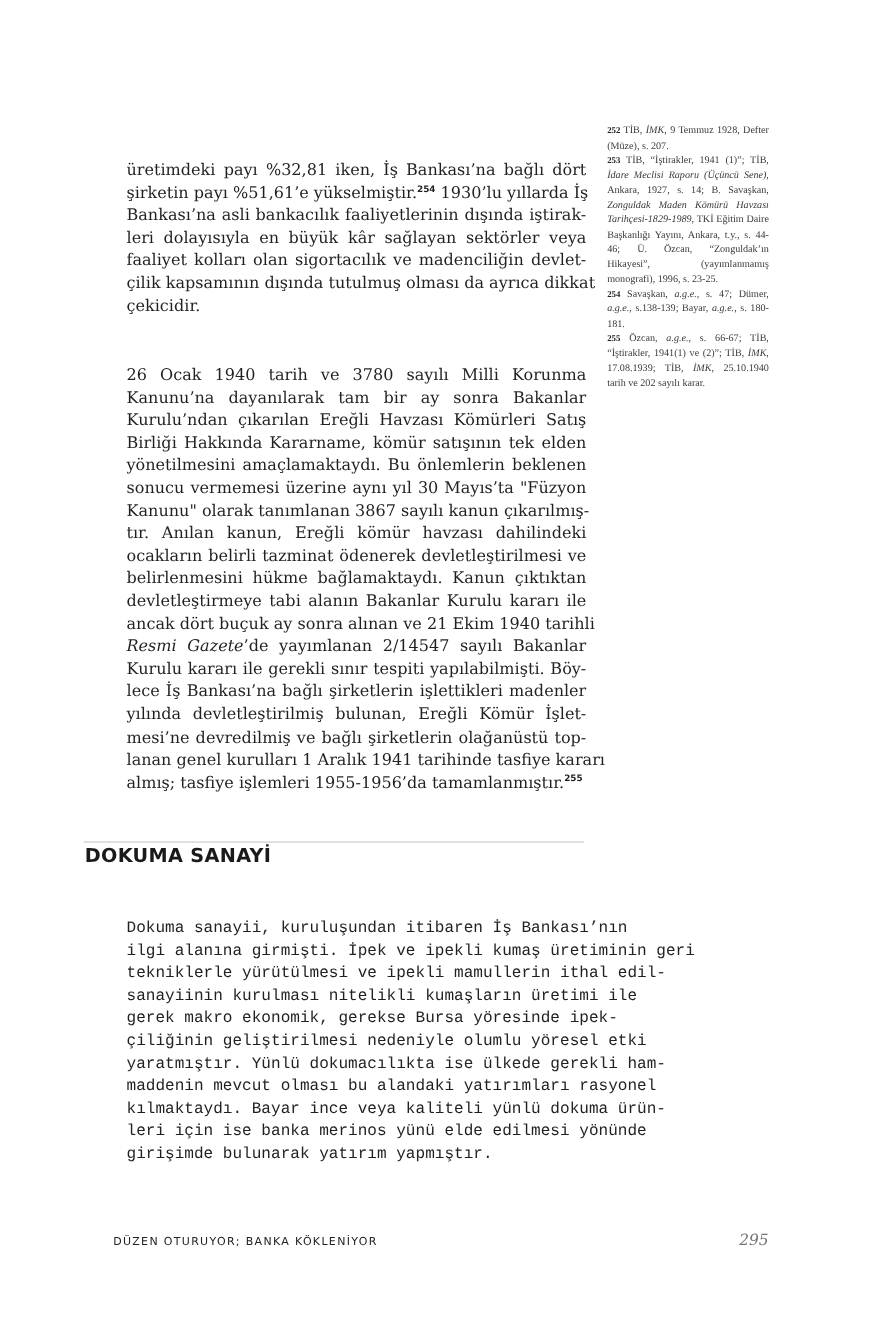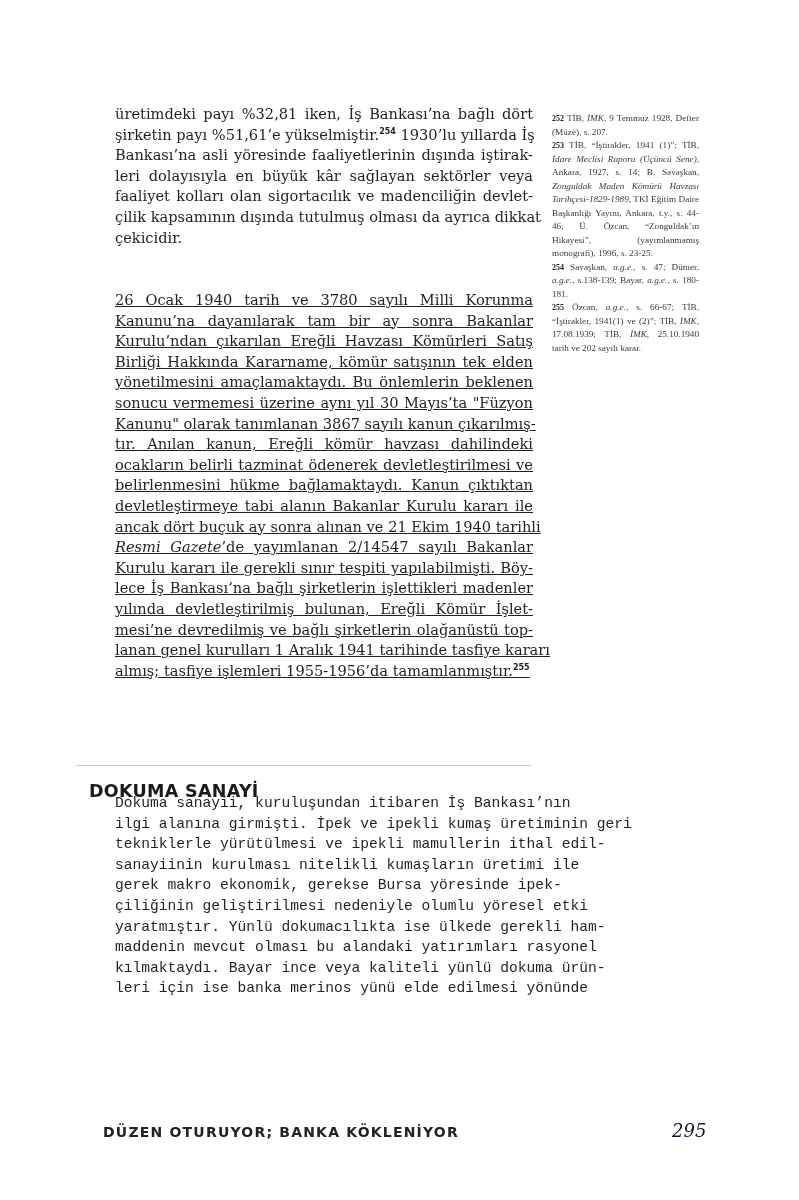--- a/index.html
+++ b/index.html
@@ -2,62 +2,63 @@
 <html><head>
   <meta charset="utf-8">
   <style>
     html, body { margin: 0; padding: 0; background: #ffffff; }
     body { width: 799px; height: 1200px; position: relative; overflow: hidden; color: #231f20; }
     .main-col {
       position: absolute; left: 115px; width: 418px;
       font-family: "DejaVu Serif", "Liberation Serif", serif;
       font-size: 14.6px; line-height: 20.6px; text-align: justify;
       color: #231f20;
+      margin-top: 41px;
     }
     .p1 { top: 104px; }
-    .p2 { top: 290px; text-decoration: underline; }
+    .p2 { top: 290px; }
     .main-col sup, .fn-sup {
       font-family: "DejaVu Sans", "Liberation Sans", sans-serif;
       font-size: 8px; font-weight: bold; vertical-align: super; line-height: 0;
     }
     .main-col .line { display: block; text-align: justify; text-align-last: justify; white-space: nowrap; }
     .main-col .line.last { text-align-last: left; }
     .divider { position: absolute; left: 76px; top: 765px; width: 455px; height: 1px; background: #c8c8c8; }
     .section-heading {
       position: absolute; left: 77px; top: 769px;
       font-family: "DejaVu Sans", "Liberation Sans", sans-serif;
-      font-weight: bold; font-size: 17.5px; letter-spacing: 0.3px; color: #1a1a1a; margin: 12px;
+      font-weight: bold; font-size: 17.5px; letter-spacing: 0.3px; color: #1a1a1a; margin: 0;
     }
     .p3 { top: 793px; font-family: Liberation Mono, monospace; }
     .notes {
       position: absolute; left: 552px; top: 112px; width: 147px;
       font-family: Liberation Serif, serif;
       font-size: 9.2px; line-height: 13.5px; color: #3a3a3a; text-align: justify;
     }
     .notes .note { margin: 0; }
     .notes .fn-num { font-weight: bold; font-size: 8px; color: #222; }
     .notes i { font-style: italic; }
     .footer-title {
       position: absolute; left: 103px; top: 1124px;
       font-family: "DejaVu Sans", "Liberation Sans", sans-serif;
-      font-weight: bold; font-size: 14px; letter-spacing: 1.2px; color: #222;
+      font-weight: normal; font-size: 10px; letter-spacing: 1.2px; color: #222;
     }
     .page-number {
       position: absolute; left: 672px; top: 1120px;
       font-family: "DejaVu Serif", "Liberation Serif", serif; font-style: italic;
-      font-size: 18px; color: #0f172a;
+      font-size: 14px; color: #737373;
     }
   </style>
 </head>
 <body>
 
 <div class="main-col p1">
   <span class="line">üretimdeki payı %32,81 iken, İş Bankası’na bağlı dört</span>
   <span class="line"><span>şirketin payı %51,61’e yükselmiştir.</span><sup>254</sup><span> 1930’lu yıllarda İş</span></span>
-  <span class="line">Bankası’na asli yöresinde faaliyetlerinin dışında iştirak-</span>
+  <span class="line">Bankası’na asli bankacılık faaliyetlerinin dışında iştirak-</span>
   <span class="line">leri dolayısıyla en büyük kâr sağlayan sektörler veya</span>
   <span class="line">faaliyet kolları olan sigortacılık ve madenciliğin devlet-</span>
   <span class="line">çilik kapsamının dışında tutulmuş olması da ayrıca dikkat</span>
   <span class="line last">çekicidir.</span>
 </div>
 
 <div class="main-col p2">
   <span class="line">26 Ocak 1940 tarih ve 3780 sayılı Milli Korunma</span>
   <span class="line">Kanunu’na dayanılarak tam bir ay sonra Bakanlar</span>
   <span class="line">Kurulu’ndan çıkarılan Ereğli Havzası Kömürleri Satış</span>
@@ -86,20 +87,21 @@
   <span class="line">Dokuma sanayii, kuruluşundan itibaren İş Bankası’nın</span>
   <span class="line">ilgi alanına girmişti. İpek ve ipekli kumaş üretiminin geri</span>
   <span class="line">tekniklerle yürütülmesi ve ipekli mamullerin ithal edil-</span>
   <span class="line">sanayiinin kurulması nitelikli kumaşların üretimi ile</span>
   <span class="line">gerek makro ekonomik, gerekse Bursa yöresinde ipek-</span>
   <span class="line">çiliğinin geliştirilmesi nedeniyle olumlu yöresel etki</span>
   <span class="line">yaratmıştır. Yünlü dokumacılıkta ise ülkede gerekli ham-</span>
   <span class="line">maddenin mevcut olması bu alandaki yatırımları rasyonel</span>
   <span class="line">kılmaktaydı. Bayar ince veya kaliteli yünlü dokuma ürün-</span>
   <span class="line">leri için ise banka merinos yünü elde edilmesi yönünde</span>
+  <span class="line last">girişimde bulunarak yatırım yapmıştır.</span>
 </div>
 
 <div class="notes" id="notes">
     <p class="note"><span class="fn-num">252</span><span> TİB, </span><i>İMK</i><span>, 9 Temmuz 1928, Defter (Müze), s. 207.</span></p>
     <p class="note"><span class="fn-num">253</span><span> TİB, “İştirakler, 1941 (1)”; TİB, </span><i>İdare Meclisi Raporu (Üçüncü Sene)</i><span>, Ankara, 1927, s. 14; B. Savaşkan, </span><i>Zonguldak Maden Kömürü Havzası Tarihçesi-1829-1989</i><span>, TKİ Eğitim Daire Başkanlığı Yayını, Ankara, t.y., s. 44-46; Ü. Özcan, “Zonguldak’ın Hikayesi”, (yayımlanmamış monografi), 1996, s. 23-25.</span></p>
     <p class="note"><span class="fn-num">254</span><span> Savaşkan, </span><i>a.g.e.</i><span>, s. 47; Dümer, </span><i>a.g.e.</i><span>, s.138-139; Bayar, </span><i>a.g.e.</i><span>, s. 180-181.</span></p>
     <p class="note"><span class="fn-num">255</span><span> Özcan, </span><i>a.g.e.</i><span>, s. 66-67; TİB, “İştirakler, 1941(1) ve (2)”; TİB, </span><i>İMK</i><span>, 17.08.1939; TİB, </span><i>İMK</i><span>, 25.10.1940 tarih ve 202 sayılı karar.</span></p>
   </div>
 
 <div class="footer-title">DÜZEN OTURUYOR; BANKA KÖKLENİYOR</div>

